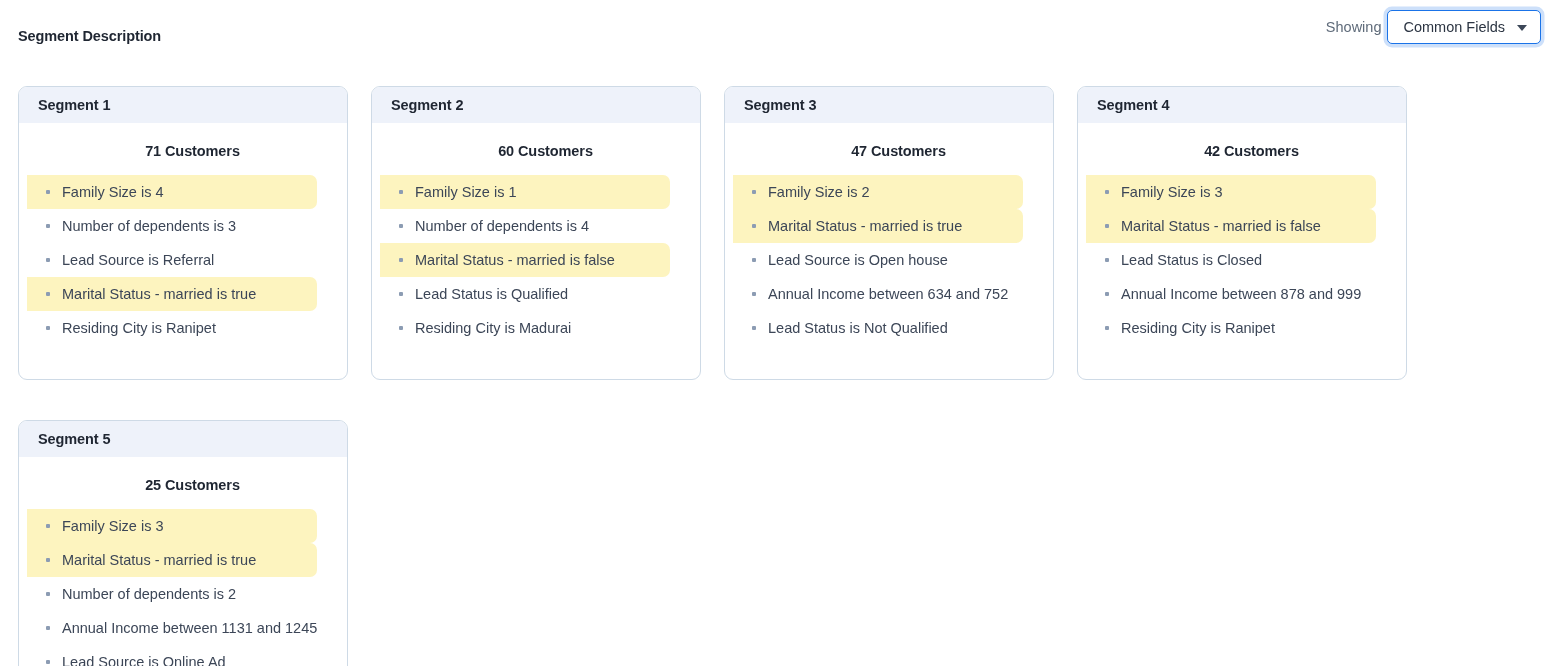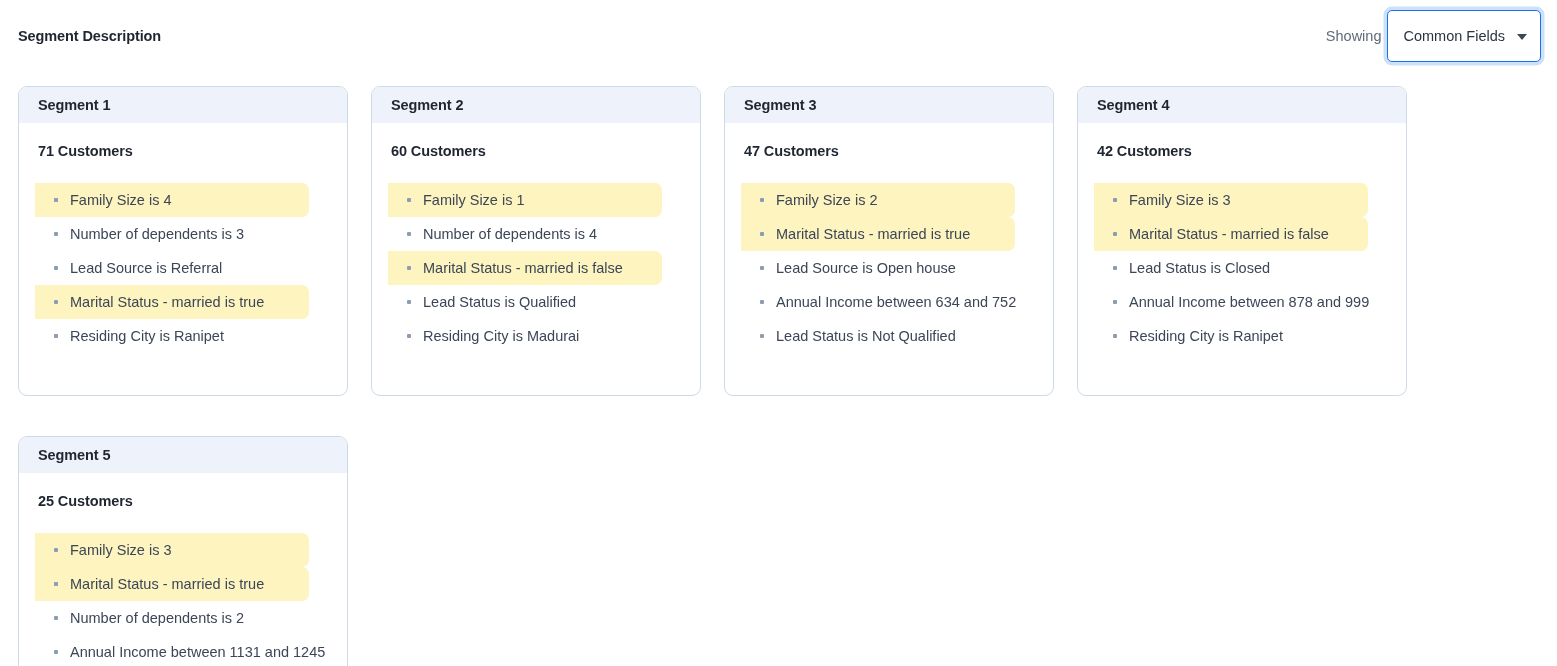--- a/index.html
+++ b/index.html
@@ -44,21 +44,21 @@
   }
   #showing-label {
     font-size: 14.5px;
     color: #5f6b7a;
     white-space: nowrap;
   }
   #fields-dropdown {
     display: flex;
     align-items: center;
     gap: 12px;
-    height: 52px;
+    height: 34px;
     padding: 0 13px 0 15px;
     box-sizing: border-box;
     background: #ffffff;
     border: 1.6px solid #1a73e8;
     border-radius: 5px;
     box-shadow: 0 0 0 3.5px rgba(26,115,232,0.22);
     cursor: pointer;
   }
   #fields-dropdown .dd-text {
     font-size: 14.5px;
@@ -103,31 +103,32 @@
     box-sizing: border-box;
   }
   .card-header-title {
     font-size: 14.5px;
     font-weight: bold;
     color: #1f2632;
     letter-spacing: -0.1px;
   }
   .card-body {
     padding: 0 0 26px 0;
+    text-align: center;
   }
   .customer-count {
     font-size: 14.5px;
     font-weight: bold;
     color: #1f2632;
     padding: 20px 0 8px 19px;
     letter-spacing: -0.1px;
   }
   .rule-list {
     list-style: none;
-    margin: 16px;
+    margin: 8px;
     padding: 0;
   }
   .rule-item {
     display: flex;
     align-items: center;
     min-height: 34px;
     padding-left: 19px;
     padding-right: 22px;
     box-sizing: border-box;
     font-size: 14.5px;

